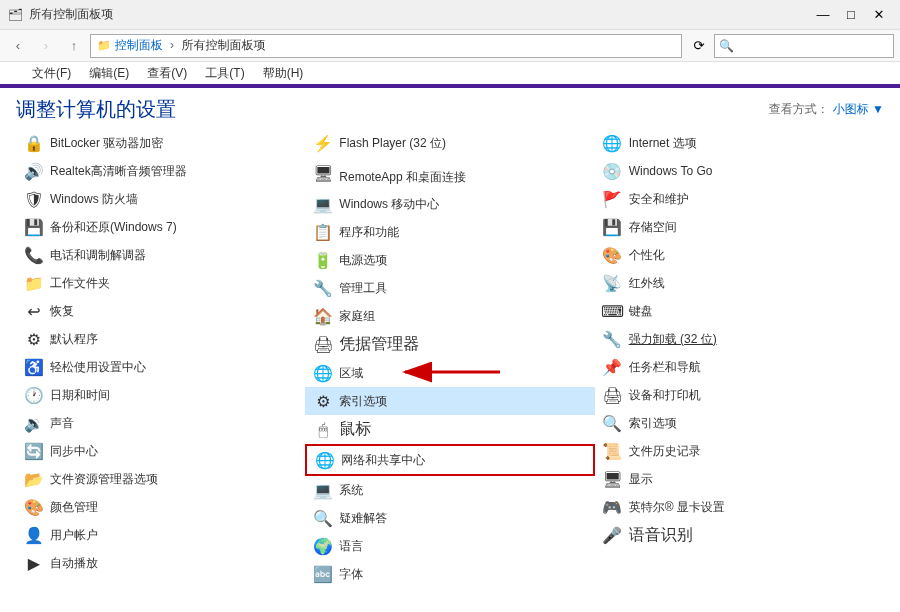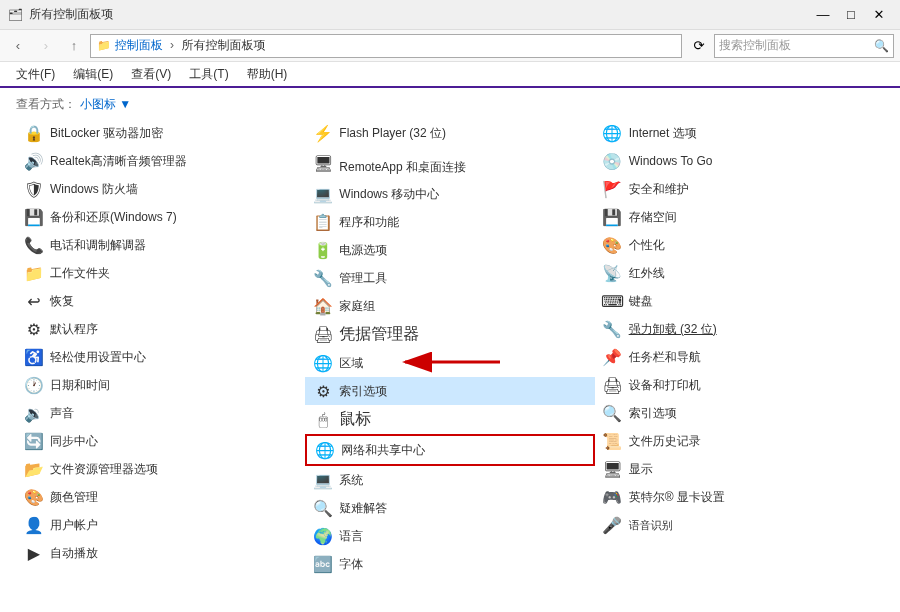--- a/index.html
+++ b/index.html
@@ -103,23 +103,23 @@
       flex: 1;
       font-size: 12px;
       color: #999;
     }
 
     
     .menu-bar {
       height: 26px;
       display: flex;
       align-items: center;
-      padding: 0 8px;
+      padding: 0 24px;
       gap: 2px;
-      border-bottom: 2px solid #4c1d95;
+      border-bottom: 4px solid #4c1d95;
     }
     .menu-item {
       padding: 2px 8px;
       font-size: 12px;
       cursor: pointer;
       color: #333;
     }
     .page-title {
       font-size: 20px;
       font-weight: 300;
@@ -197,34 +197,34 @@
   <div class="address-field">
     <span style="font-size:11px;color:#555">📁</span>
     <span style="font-size:12px;color:#333">
       <span style="cursor:pointer;color:#0066cc">控制面板</span>
       <span style="margin:0 4px;color:#666">›</span>
       <span>所有控制面板项</span>
     </span>
   </div>
   <button class="refresh-btn">⟳</button>
   <div class="search-field">
-    <span class="search-input-text">搜索控制面板</span>
     <span style="color:#666;font-size:12px">🔍</span>
   </div>
 </div>
 
 <div class="menu-bar">
   <span class="menu-item">文件(F)</span>
   <span class="menu-item">编辑(E)</span>
   <span class="menu-item">查看(V)</span>
   <span class="menu-item">工具(T)</span>
   <span class="menu-item">帮助(H)</span>
 </div>
 
 <div class="header-area">
+  <h1 class="page-title">调整计算机的设置</h1>
   <div class="view-controls">
     <span>查看方式：</span>
     <a class="view-link">
       <span>小图标</span>
       <span>▼</span>
     </a>
   </div>
 </div>
 
 <div class="main-content" style="position:relative;">
@@ -416,21 +416,21 @@
         <div class="cp-item">
           <span class="icon-box" style="font-size: 16px;">🖥</span>
           <span style="font-size: 12px;">显示</span>
         </div>
         <div class="cp-item">
           <span class="icon-box" style="font-size: 16px;">🎮</span>
           <span style="font-size: 12px;">英特尔® 显卡设置</span>
         </div>
         <div class="cp-item">
           <span class="icon-box" style="font-size: 16px;">🎤</span>
-          <span style="font-size: 11px;">语音识别</span>
+          <span style="font-size: 16px;">语音识别</span>
         </div>
       </div>
   </div>
 
   <svg style="position:absolute; left:390px; top:218px; width:120px; height:50px; pointer-events:none; z-index:20;">
     <defs>
       <marker id="arrowhead" markerWidth="10" markerHeight="7" refX="9" refY="3.5" orient="auto">
         <polygon points="0 0, 10 3.5, 0 7" fill="#cc0000"></polygon>
       </marker>
     </defs>

